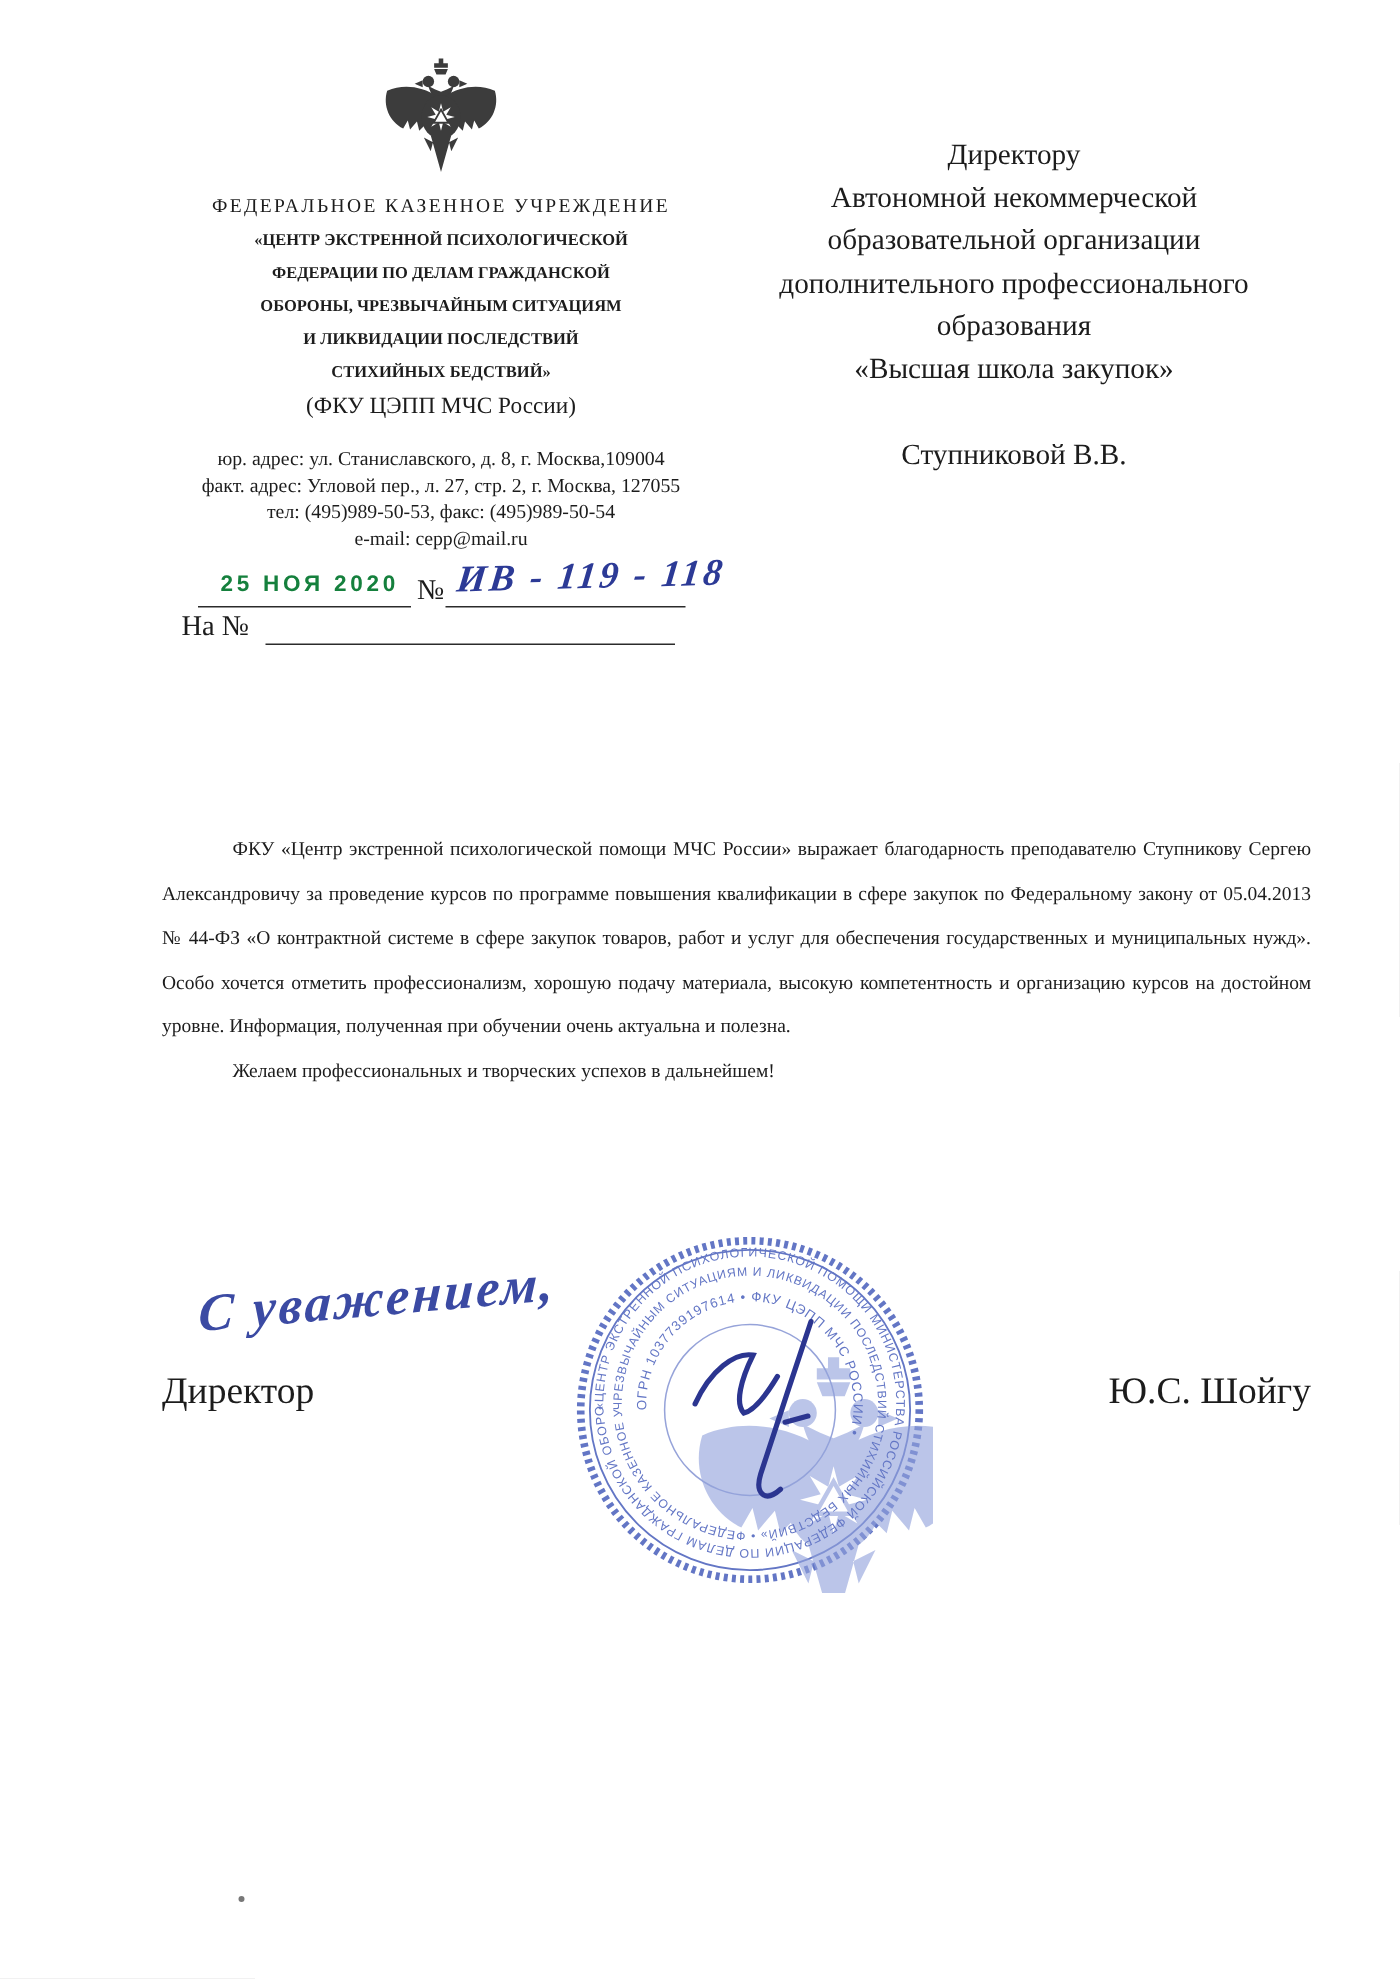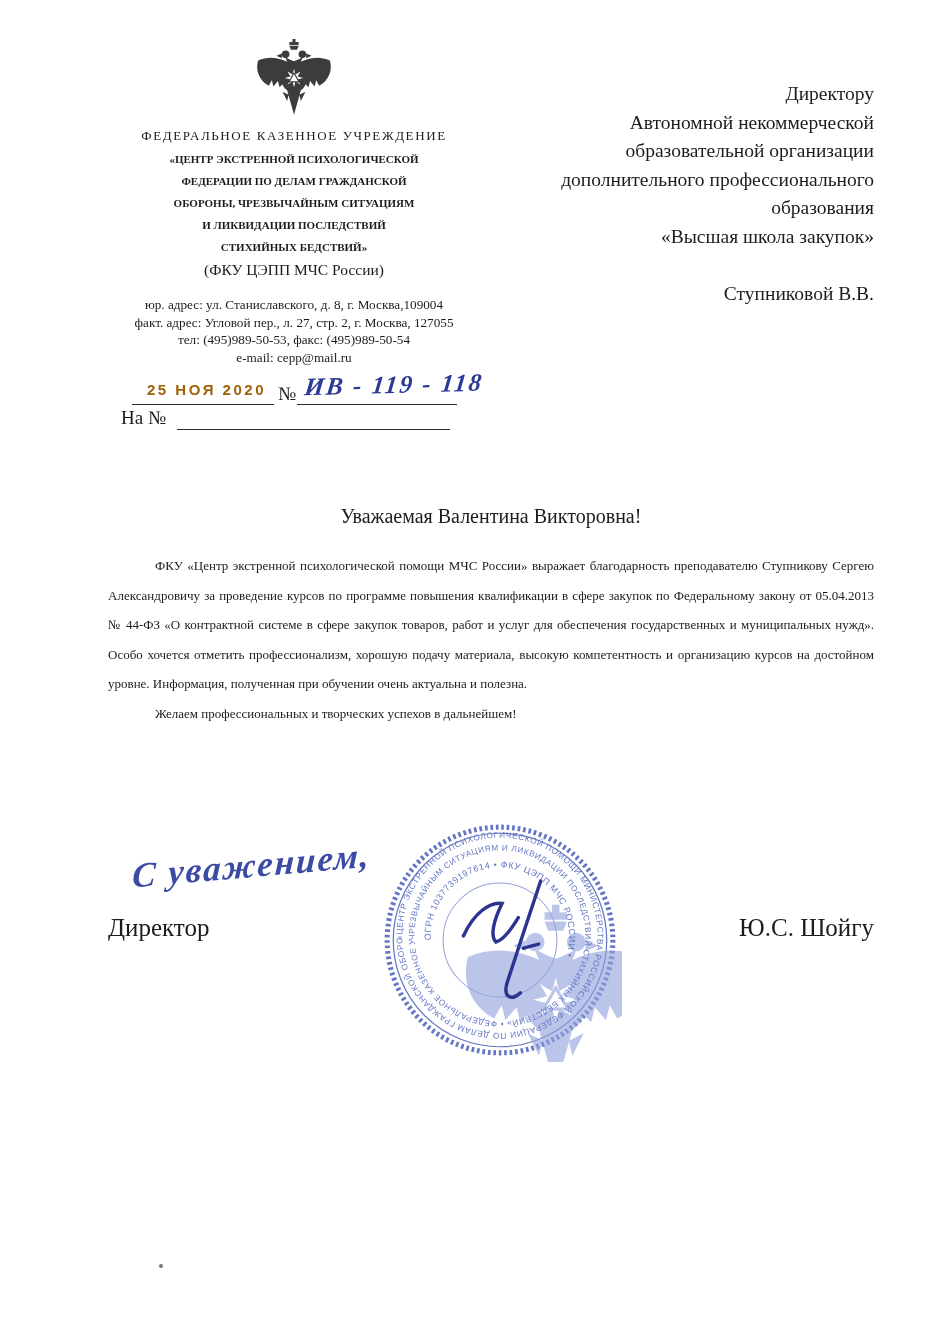--- a/index.html
+++ b/index.html
@@ -20,30 +20,30 @@
   .emblem{ width:84px; height:80px; color:#3c3c3c; }
   .org-type{
     margin-top:6px;
     font-size:13px; font-weight:400; letter-spacing:1.6px;
   }
   .org-name{ margin-top:4px; font-size:11px; font-weight:600; line-height:22px; }
   .org-short{ font-size:15.5px; font-weight:400; line-height:22px; margin-top:1px; }
   .address{ margin-top:15px; font-size:13.2px; line-height:17.5px; }
   
   .lh-right{
-    position:absolute; left:478px; top:80px; width:396px;
-    text-align:right; font-size:19.5px; line-height:28.5px;
+    position:absolute; left:478px; top:90px; width:396px;
+    text-align:center; font-size:19.5px; line-height:28.5px;
   }
   .recipient-name{ margin-top:29px;font-family:Liberation Serif, serif; }
   
   .date-stamp{
     position:absolute; left:147px; top:381px;
     font-family:"Liberation Sans", sans-serif;
     font-size:15px; font-weight:700; letter-spacing:2.5px;
-    color:#a16207;
+    color:#15803d;
   }
   .rule{ position:absolute; border-top:1.6px solid #2b2b2b; height:0; }
   .rule-1{ left:132px; top:404px; width:142px; }
   .rule-2{ left:297px; top:404px; width:160px; }
   .rule-3{ left:177px; top:429px; width:273px; }
   .num-label{ position:absolute; left:278px; top:383px; font-size:19px; }
   .num-value{
     position:absolute; left:305px; top:371px;
     font-size:25px; font-style:italic; font-weight:600;
     letter-spacing:2px; color:#2c3a96;
@@ -141,21 +141,20 @@
   </div>
 
   <div class="date-stamp">25 НОЯ 2020</div>
   <div class="rule rule-1"></div>
   <div class="num-label">№</div>
   <div class="num-value">ИВ - 119 - 118</div>
   <div class="rule rule-2"></div>
   <div class="reply-label">На №</div>
   <div class="rule rule-3"></div>
 
-  <div class="salutation">Уважаемая Валентина Викторовна!</div>
   <div class="body-text">
     <p>ФКУ «Центр экстренной психологической помощи МЧС России» выражает благодарность преподавателю Ступникову Сергею Александровичу за проведение курсов по программе повышения квалификации в сфере закупок по Федеральному закону от 05.04.2013 № 44-ФЗ «О контрактной системе в сфере закупок товаров, работ и услуг для обеспечения государственных и муниципальных нужд». Особо хочется отметить профессионализм, хорошую подачу материала, высокую компетентность и организацию курсов на достойном уровне. Информация, полученная при обучении очень актуальна и полезна.</p>
     <p>Желаем профессиональных и творческих успехов в дальнейшем!</p>
   </div>
 
   <div class="closing-hand">С уважением,</div>
 
   <div class="sig-row">
     <span>Директор</span>
     <span>Ю.С. Шойгу</span>

